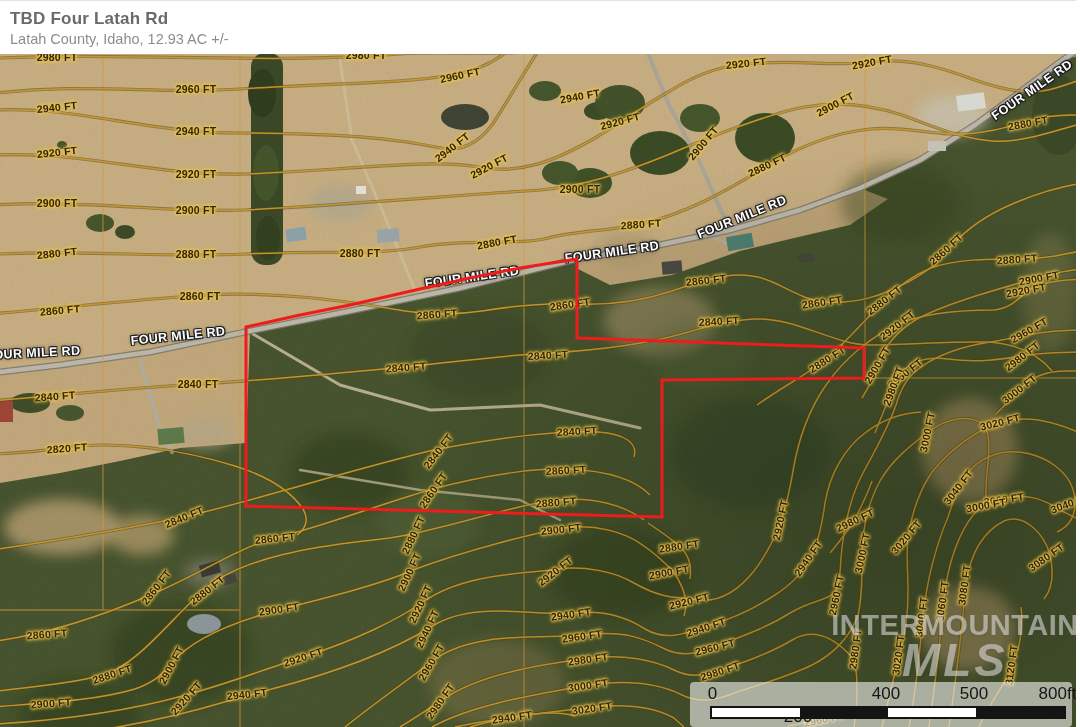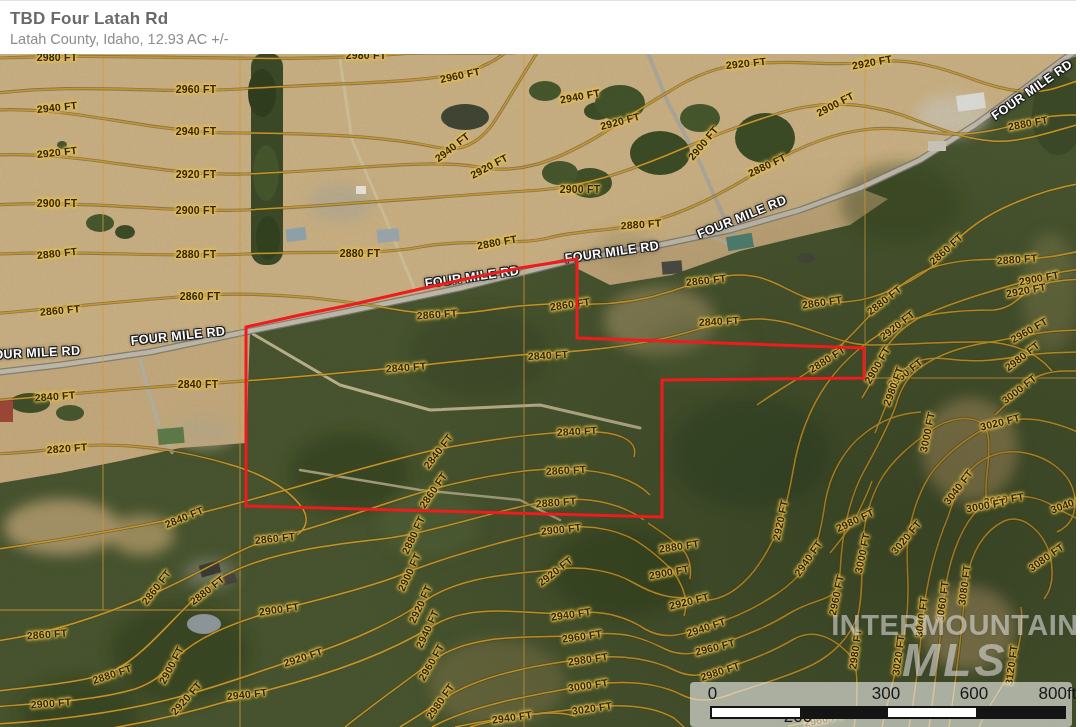--- a/index.html
+++ b/index.html
@@ -382,22 +382,22 @@
 
   <div class="watermark">
     <div class="wm1">INTERMOUNTAIN</div>
     <div class="wm2">MLS</div>
   </div>
 
   <div class="scalebar">
     <div class="ticks">
         <div class="tick" style="left: 0px;">0</div>
         <div class="tick" style="left: 88px; margin-top: 23px;">200</div>
-        <div class="tick" style="left: 176px;">300</div>
-        <div class="tick" style="left: 264px;">600</div>
+        <div class="tick" style="left: 176px;">400</div>
+        <div class="tick" style="left: 264px;">500</div>
         <div class="tick" style="left: 352px;">800ft</div>
       </div>
     <div class="bar">
         <div class="seg" style="background: rgb(255, 255, 255);"></div>
         <div class="seg" style="background: rgb(20, 20, 20);"></div>
         <div class="seg" style="background: rgb(255, 255, 255);"></div>
         <div class="seg" style="background: rgb(20, 20, 20);"></div>
       </div>
   </div>
 </div>

